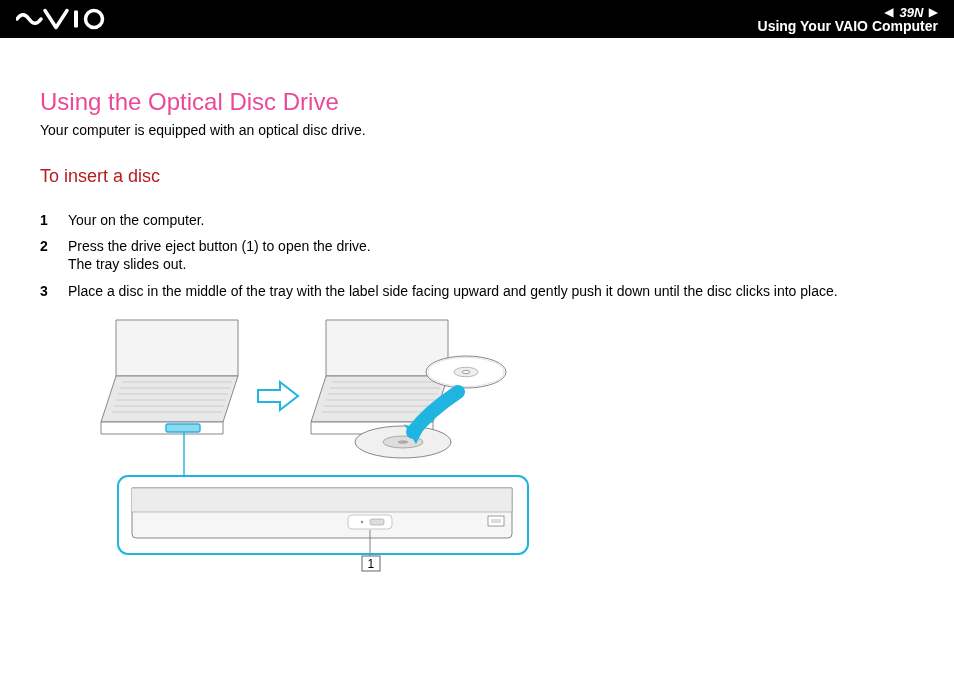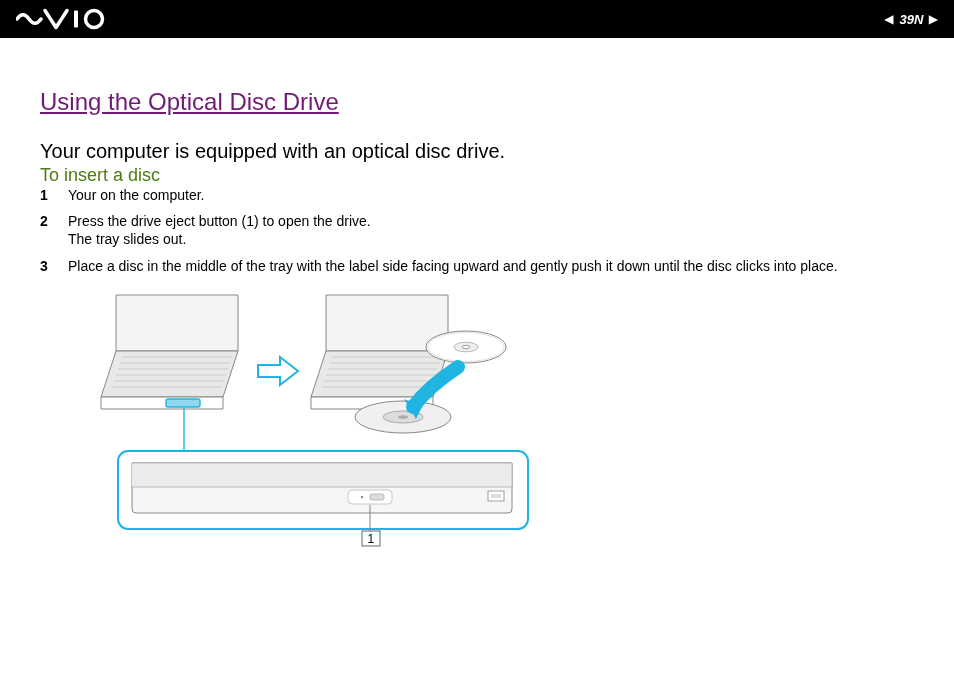--- a/index.html
+++ b/index.html
@@ -50,34 +50,33 @@
       font-weight: bold;
       font-size: 14px;
       margin-top: -2px;
     }
     .content {
       padding: 50px 34px 0 40px;
     }
     .h1 {
       font-size: 24px;
       font-weight: 400;
-      color: #701a75;
-      margin-bottom: 24px;
-      text-decoration: underline;
+      color: #ec4899;
+      margin-bottom: 6px;
     }
     .intro {
-      font-size: 20px;
+      font-size: 14px;
       color: #000;
-      margin-bottom: 2px;
+      margin-bottom: 28px;
     }
     .h2 {
       font-size: 18px;
       font-weight: 400;
-      color: #4d7c0f;
-      margin-bottom: 0;
+      color: #b91c1c;
+      margin-bottom: 24px;
     }
     .steps {
       list-style: none;
       font-size: 14px;
       color: #000;
     }
     .steps li {
       display: flex;
       margin-bottom: 8px;
       line-height: 1.3;
@@ -115,20 +114,21 @@
       <rect x="116" y="4" width="8" height="34" fill="#fff" rx="2"></rect>
       <circle cx="156" cy="21" r="17" stroke="#fff" stroke-width="7" fill="none"></circle>
     </svg>
   </div>
   <div class="header-right">
     <div class="nav-row">
       <span class="tri">◀</span>
       <span class="pg"><span>39</span><span class="pg-n">N</span></span>
       <span class="tri">▶</span>
     </div>
+    <div class="section-label">Using Your VAIO Computer</div>
   </div>
 </div>
 
 <div class="content">
   <h1 class="h1">Using the Optical Disc Drive</h1>
   <p class="intro">Your computer is equipped with an optical disc drive.</p>
   <h2 class="h2">To insert a disc</h2>
   <ol class="steps">
     <li>
       <span class="num">1</span>

